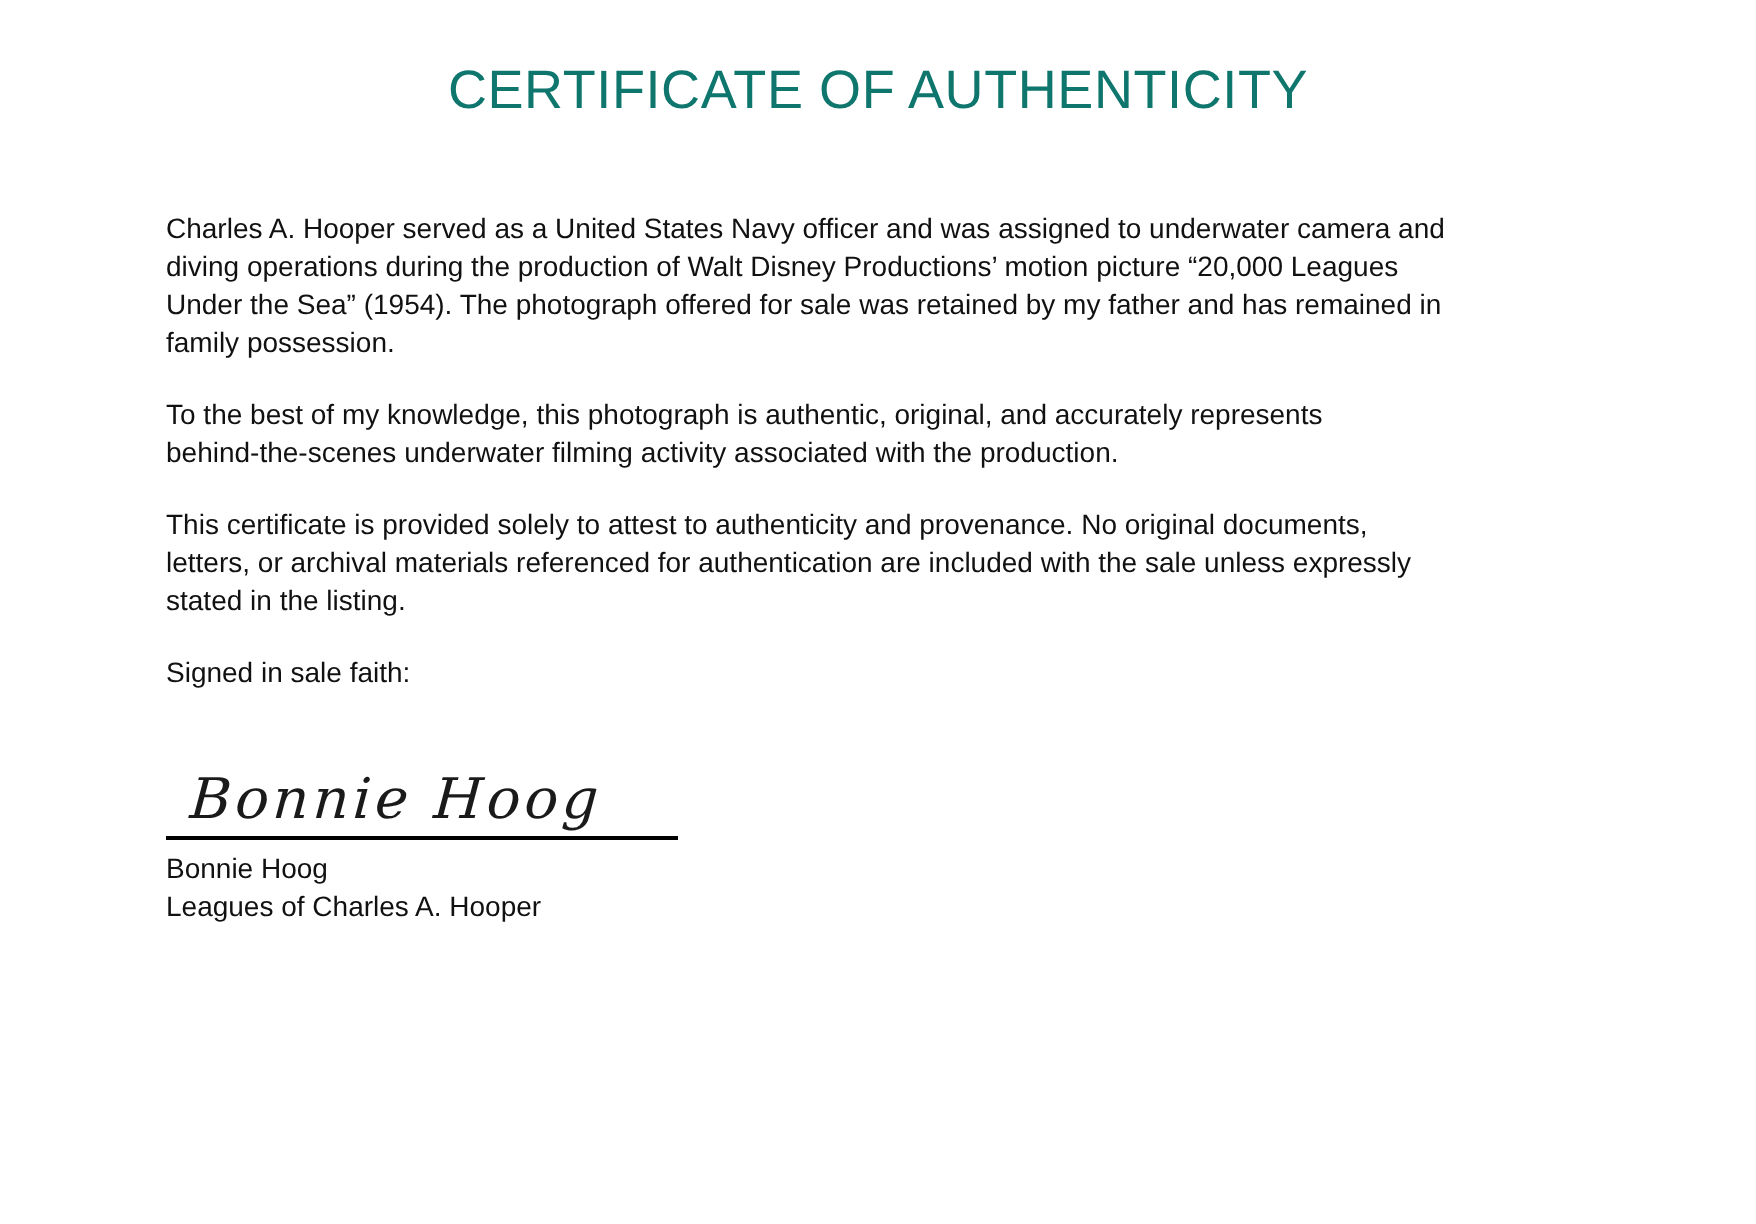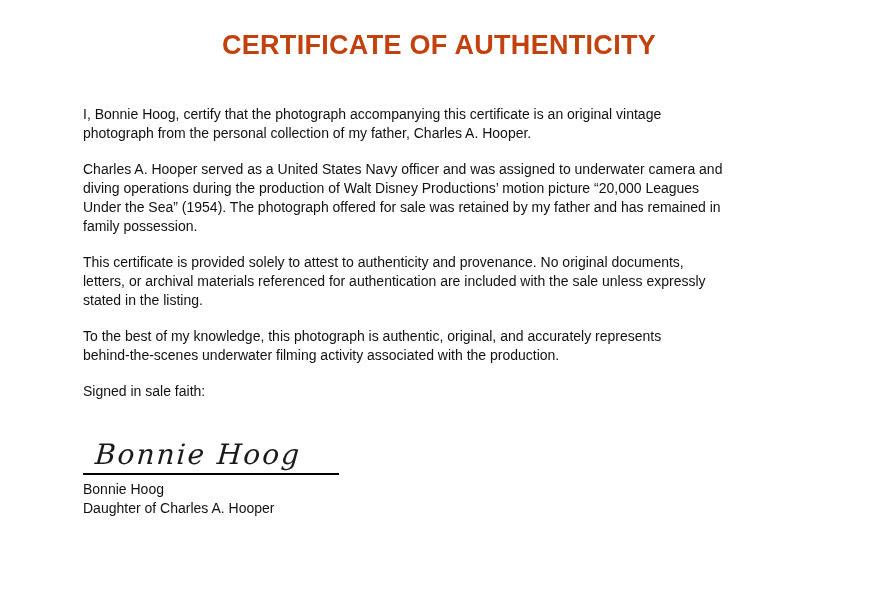--- a/index.html
+++ b/index.html
@@ -17,23 +17,23 @@
   .page {
     position: relative;
     width: 878px;
     height: 612px;
     background: #ffffff;
   }
   .title {
     margin: 30px 0 0 0;
     text-align: center;
     font-size: 27px;
-    font-weight: 700;
+    font-weight: 400;
     letter-spacing: 0.3px;
-    color: #c2410c;
+    color: #0f766e;
   }
   .content {
     margin: 44px 0 0 83px;
     width: 740px;
     font-size: 14px;
     line-height: 19px;
     color: #111111;
   }
   .content p {
     margin: 0 0 17px 0;
@@ -73,38 +73,36 @@
 </style>
 </head>
 <body>
 
 <div class="page">
 
   <h1 class="title">CERTIFICATE OF AUTHENTICITY</h1>
 
   <div class="content">
 
-    <p>I, Bonnie Hoog, certify that the photograph accompanying this certificate is an original vintage
-photograph from the personal collection of my father, Charles A. Hooper.</p>
 
     <p>Charles A. Hooper served as a United States Navy officer and was assigned to underwater camera and
 diving operations during the production of Walt Disney Productions’ motion picture “20,000 Leagues
 Under the Sea” (1954). The photograph offered for sale was retained by my father and has remained in
 family possession.</p>
 
+    <p>To the best of my knowledge, this photograph is authentic, original, and accurately represents
+behind-the-scenes underwater filming activity associated with the production.</p>
+
     <p>This certificate is provided solely to attest to authenticity and provenance. No original documents,
 letters, or archival materials referenced for authentication are included with the sale unless expressly
 stated in the listing.</p>
-
-    <p>To the best of my knowledge, this photograph is authentic, original, and accurately represents
-behind-the-scenes underwater filming activity associated with the production.</p>
 
     <p class="signed-label">Signed in sale faith:</p>
 
     <div class="sig-block">
       <div class="sig-script">Bonnie Hoog</div>
       <div class="sig-line"></div>
       <div class="sig-name">Bonnie Hoog</div>
-      <div class="sig-relation">Daughter of Charles A. Hooper</div>
+      <div class="sig-relation">Leagues of Charles A. Hooper</div>
     </div>
 
   </div>
 </div>
 
 </body></html>

